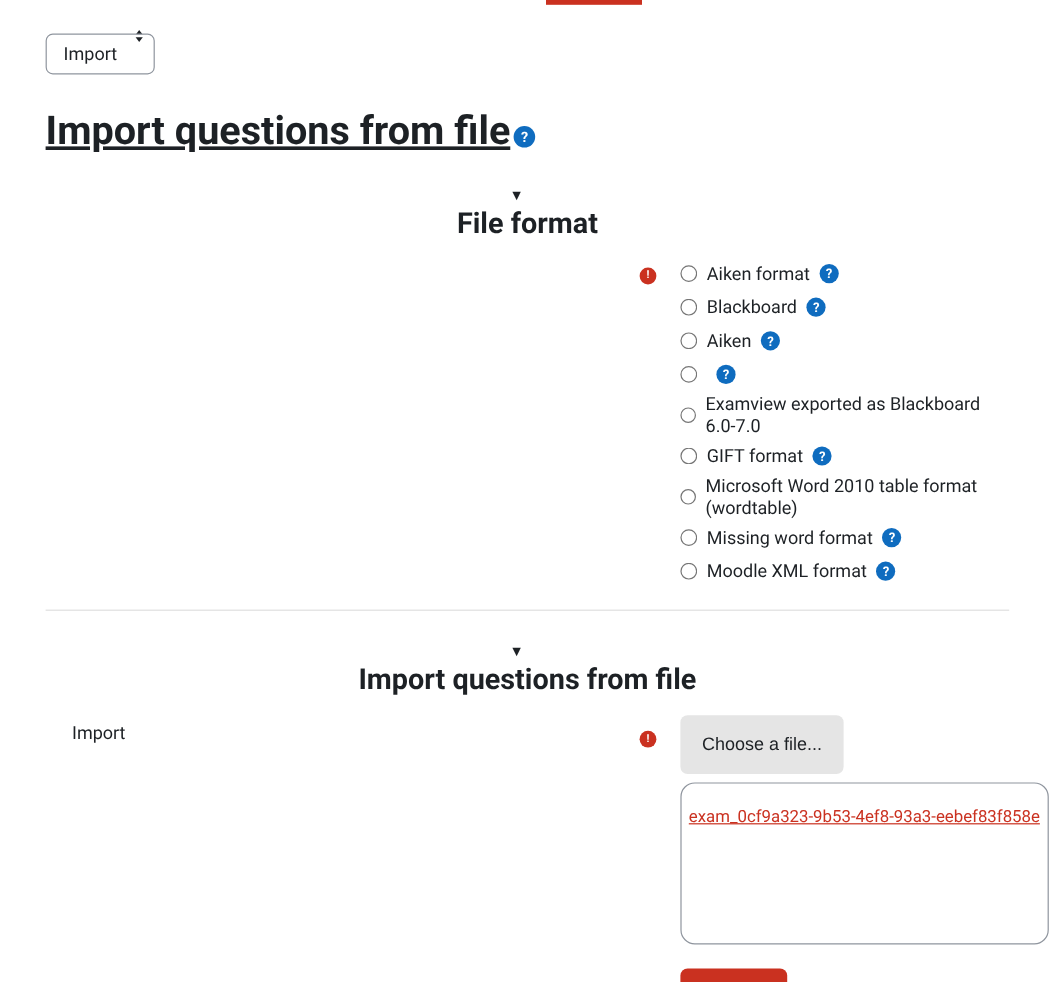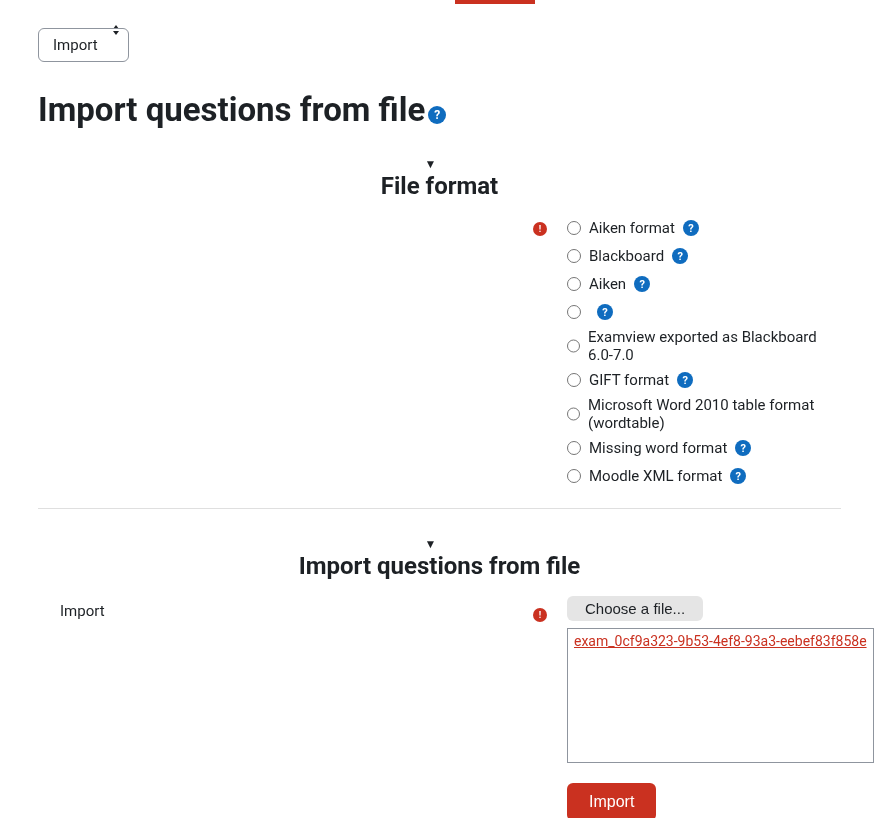--- a/index.html
+++ b/index.html
@@ -56,20 +56,21 @@
       width: 0; height: 0;
       border-left: 3px solid transparent;
       border-right: 3px solid transparent;
       border-bottom: 4px solid #1d2125;
     }
     h1 {
       font-size: 33px;
       font-weight: 700;
       margin: 28px 0 22px 0;
       color: #1d2125;
+      text-decoration: underline;
     }
     .help-icon {
       display: inline-flex;
       align-items: center;
       justify-content: center;
       width: 18px;
       height: 18px;
       border-radius: 50%;
       background: #0f6cbf;
       color: #fff;
@@ -167,31 +168,31 @@
     .field-label {
       font-size: 15px;
       color: #1d2125;
       padding-left: 22px;
       padding-top: 6px;
     }
     .choose-btn {
       background: #e5e5e5;
       border: none;
       border-radius: 6px;
-      padding: 4px 18px;
+      padding: 16px 18px;
       font-size: 15px;
       color: #1d2125;
       cursor: pointer;
     }
     .file-box {
       border: 1px solid #8f959e;
-      border-radius: 0;
+      border-radius: 12px;
       margin-top: 7px;
       min-height: 135px;
-      padding: 4px 6px;
+      padding: 20px 6px;
       font-size: 14px;
       overflow: hidden;
       white-space: nowrap;
     }
     .file-name {
       color: #ca3120;
       text-decoration: underline;
       font-size: 14px;
     }
     .primary-btn {

